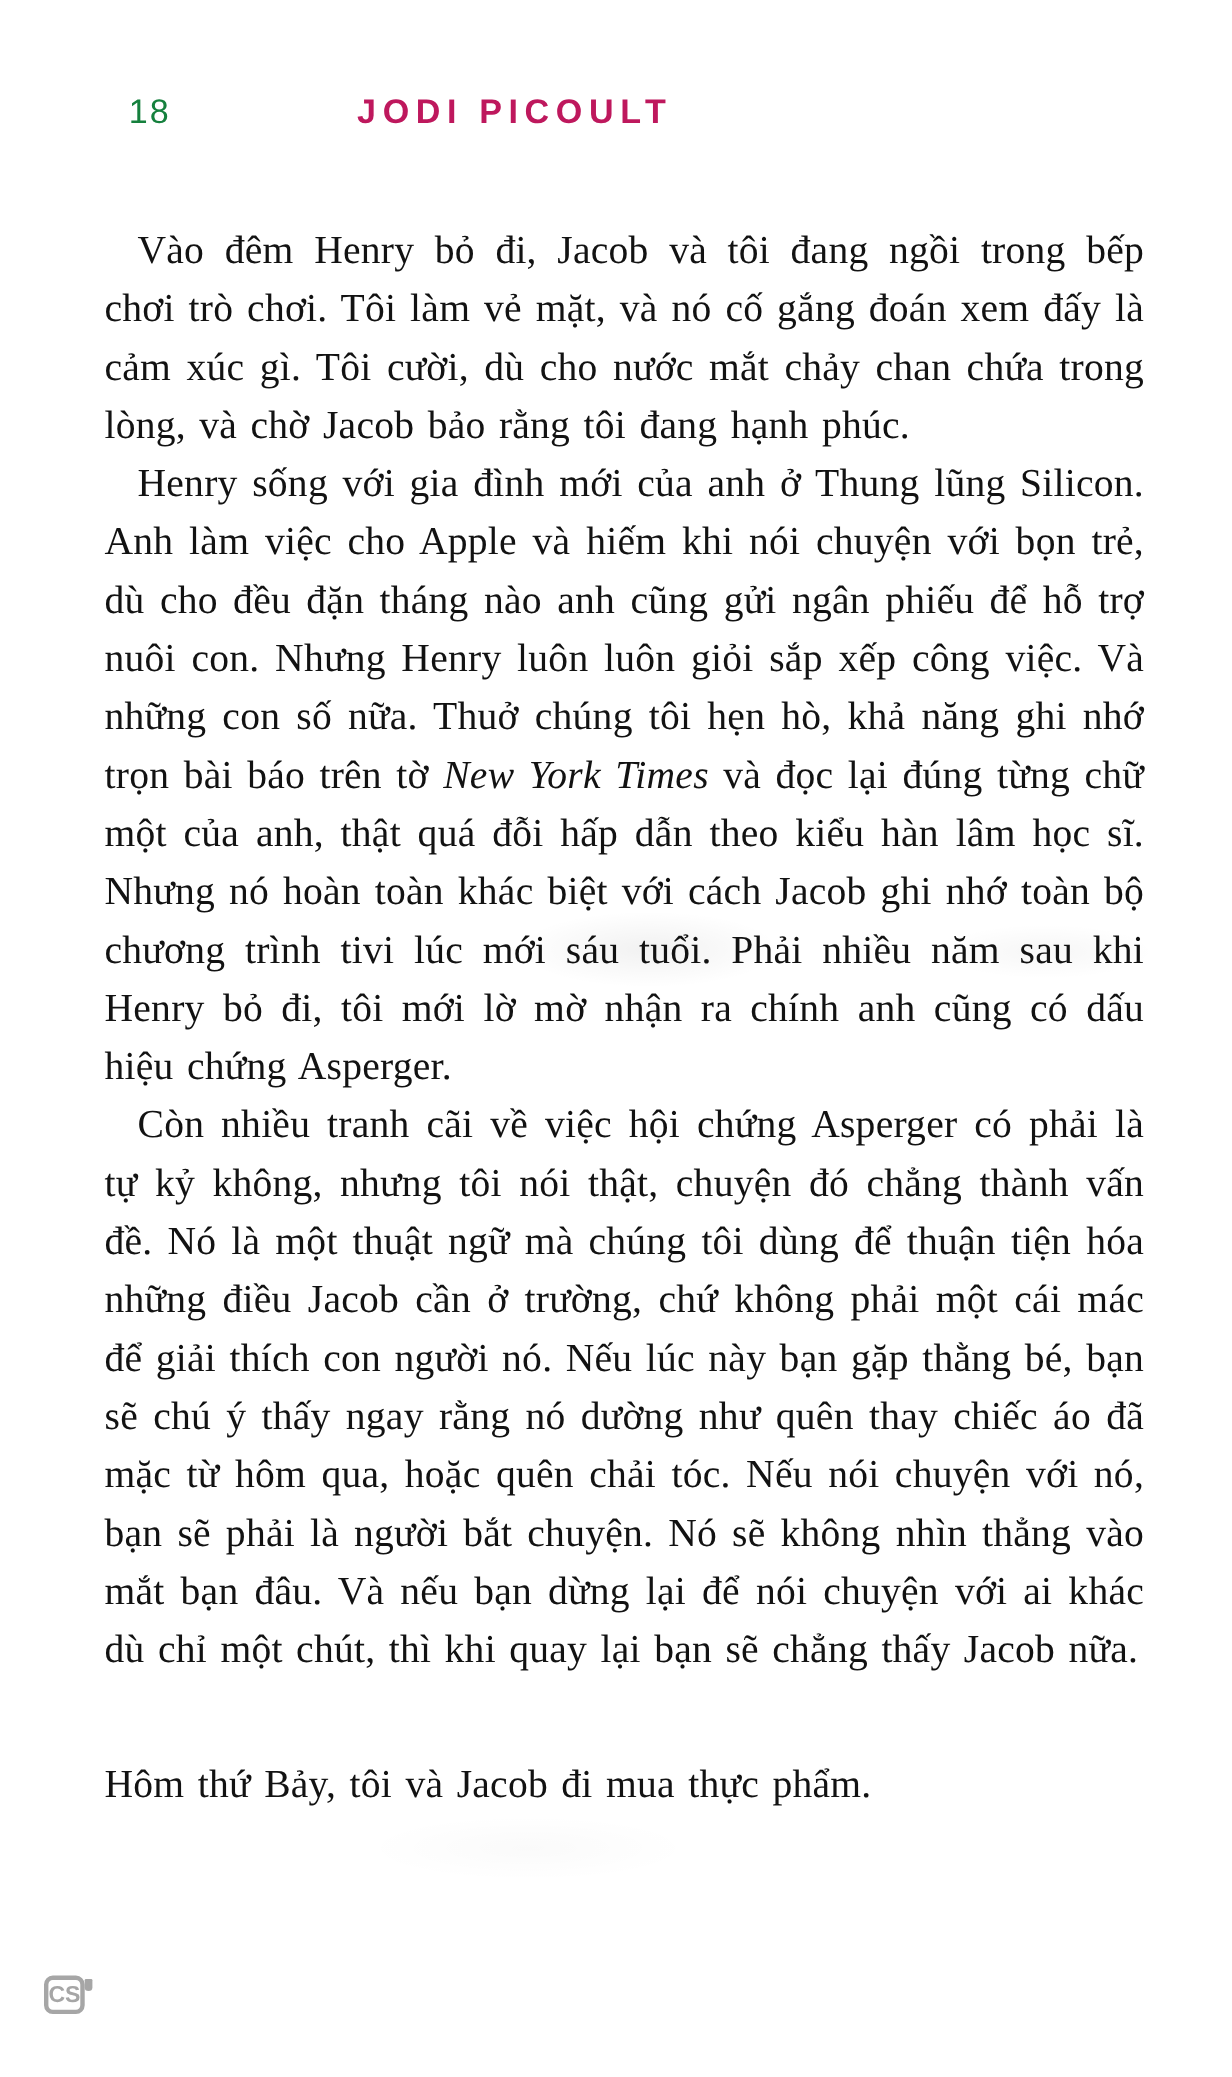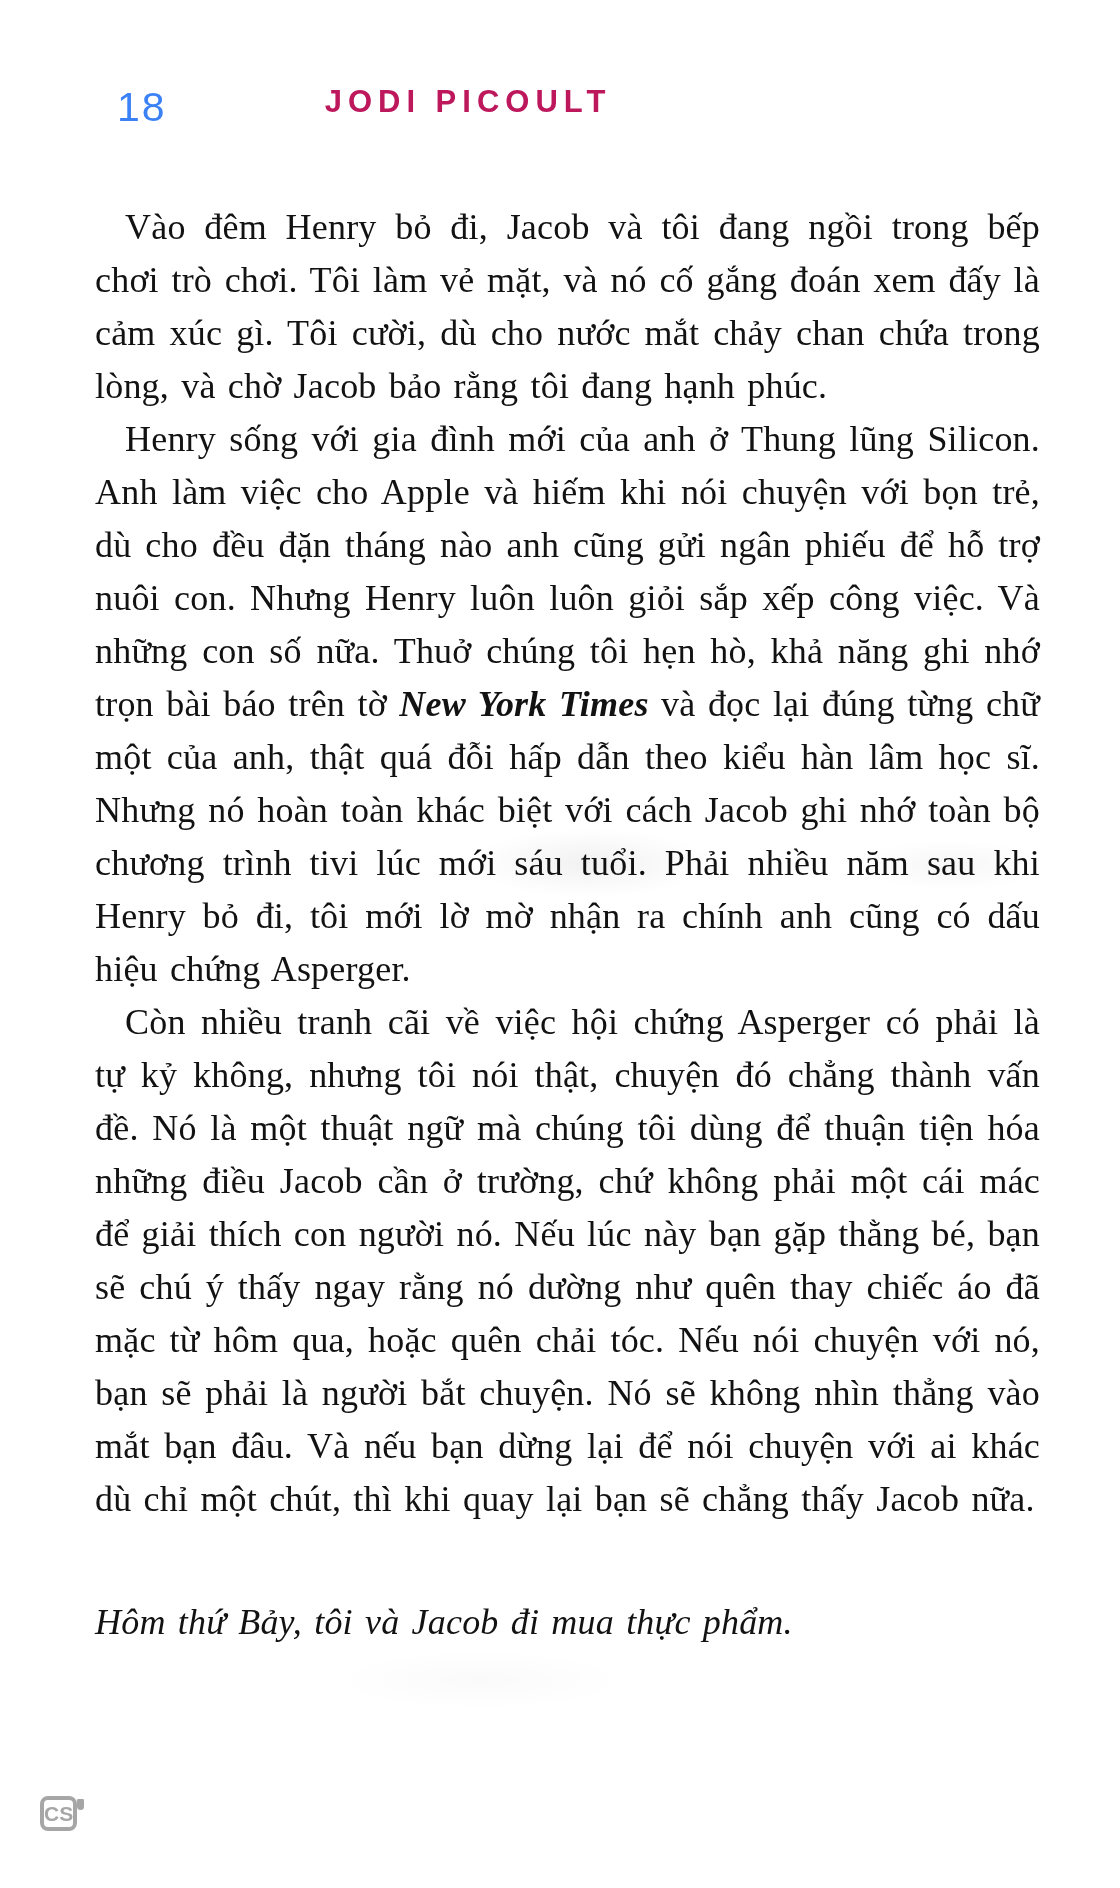--- a/index.html
+++ b/index.html
@@ -14,39 +14,39 @@
     --ink: #121212;
     --scan-gray: #a6a6a6;
     --footer-text: #b7b7b7;
   }
 
   
   .page-header { position: absolute; top: 84px; left: 0; width: 100%; height: 40px; }
   .page-number {
     position: absolute; left: 117px; top: 0;
     font-family: "Liberation Sans", sans-serif;
-    font-size: 41px; letter-spacing: 2px; color: #3b82f6;
+    font-size: 31px; letter-spacing: 2px; color: #15803d;
   }
   .running-head {
     position: absolute; left: 468px; top: 0; transform: translateX(-50%);
     font-family: "Liberation Sans", sans-serif;
     font-size: 31px; font-weight: 600; letter-spacing: 6px; color: #be185d;
     white-space: nowrap;
   }
 
   
   .body-text {
     position: absolute; top: 201px; left: 95px; width: 945px;
     font-size: 36px; line-height: 53px; color: var(--ink);
     word-spacing: 3px; letter-spacing: 0.2px;
   }
   .para { text-align: justify; }
   .para.indent { text-indent: 30px; }
-  .para.section-break { margin-top: 70px; text-align: left; font-style: italic; }
-  .italic { font-style: italic; font-weight: bold; }
+  .para.section-break { margin-top: 70px; text-align: left; }
+  .italic { font-style: italic; }
 
   
   .smudge { position: absolute; pointer-events: none; }
   .smudge-1 {
     left: 470px; top: 828px; width: 240px; height: 70px;
     background: radial-gradient(ellipse at center, rgba(0,0,0,0.055), rgba(0,0,0,0) 70%);
   }
   .smudge-2 {
     left: 850px; top: 840px; width: 200px; height: 50px;
     background: radial-gradient(ellipse at center, rgba(0,0,0,0.035), rgba(0,0,0,0) 70%);

